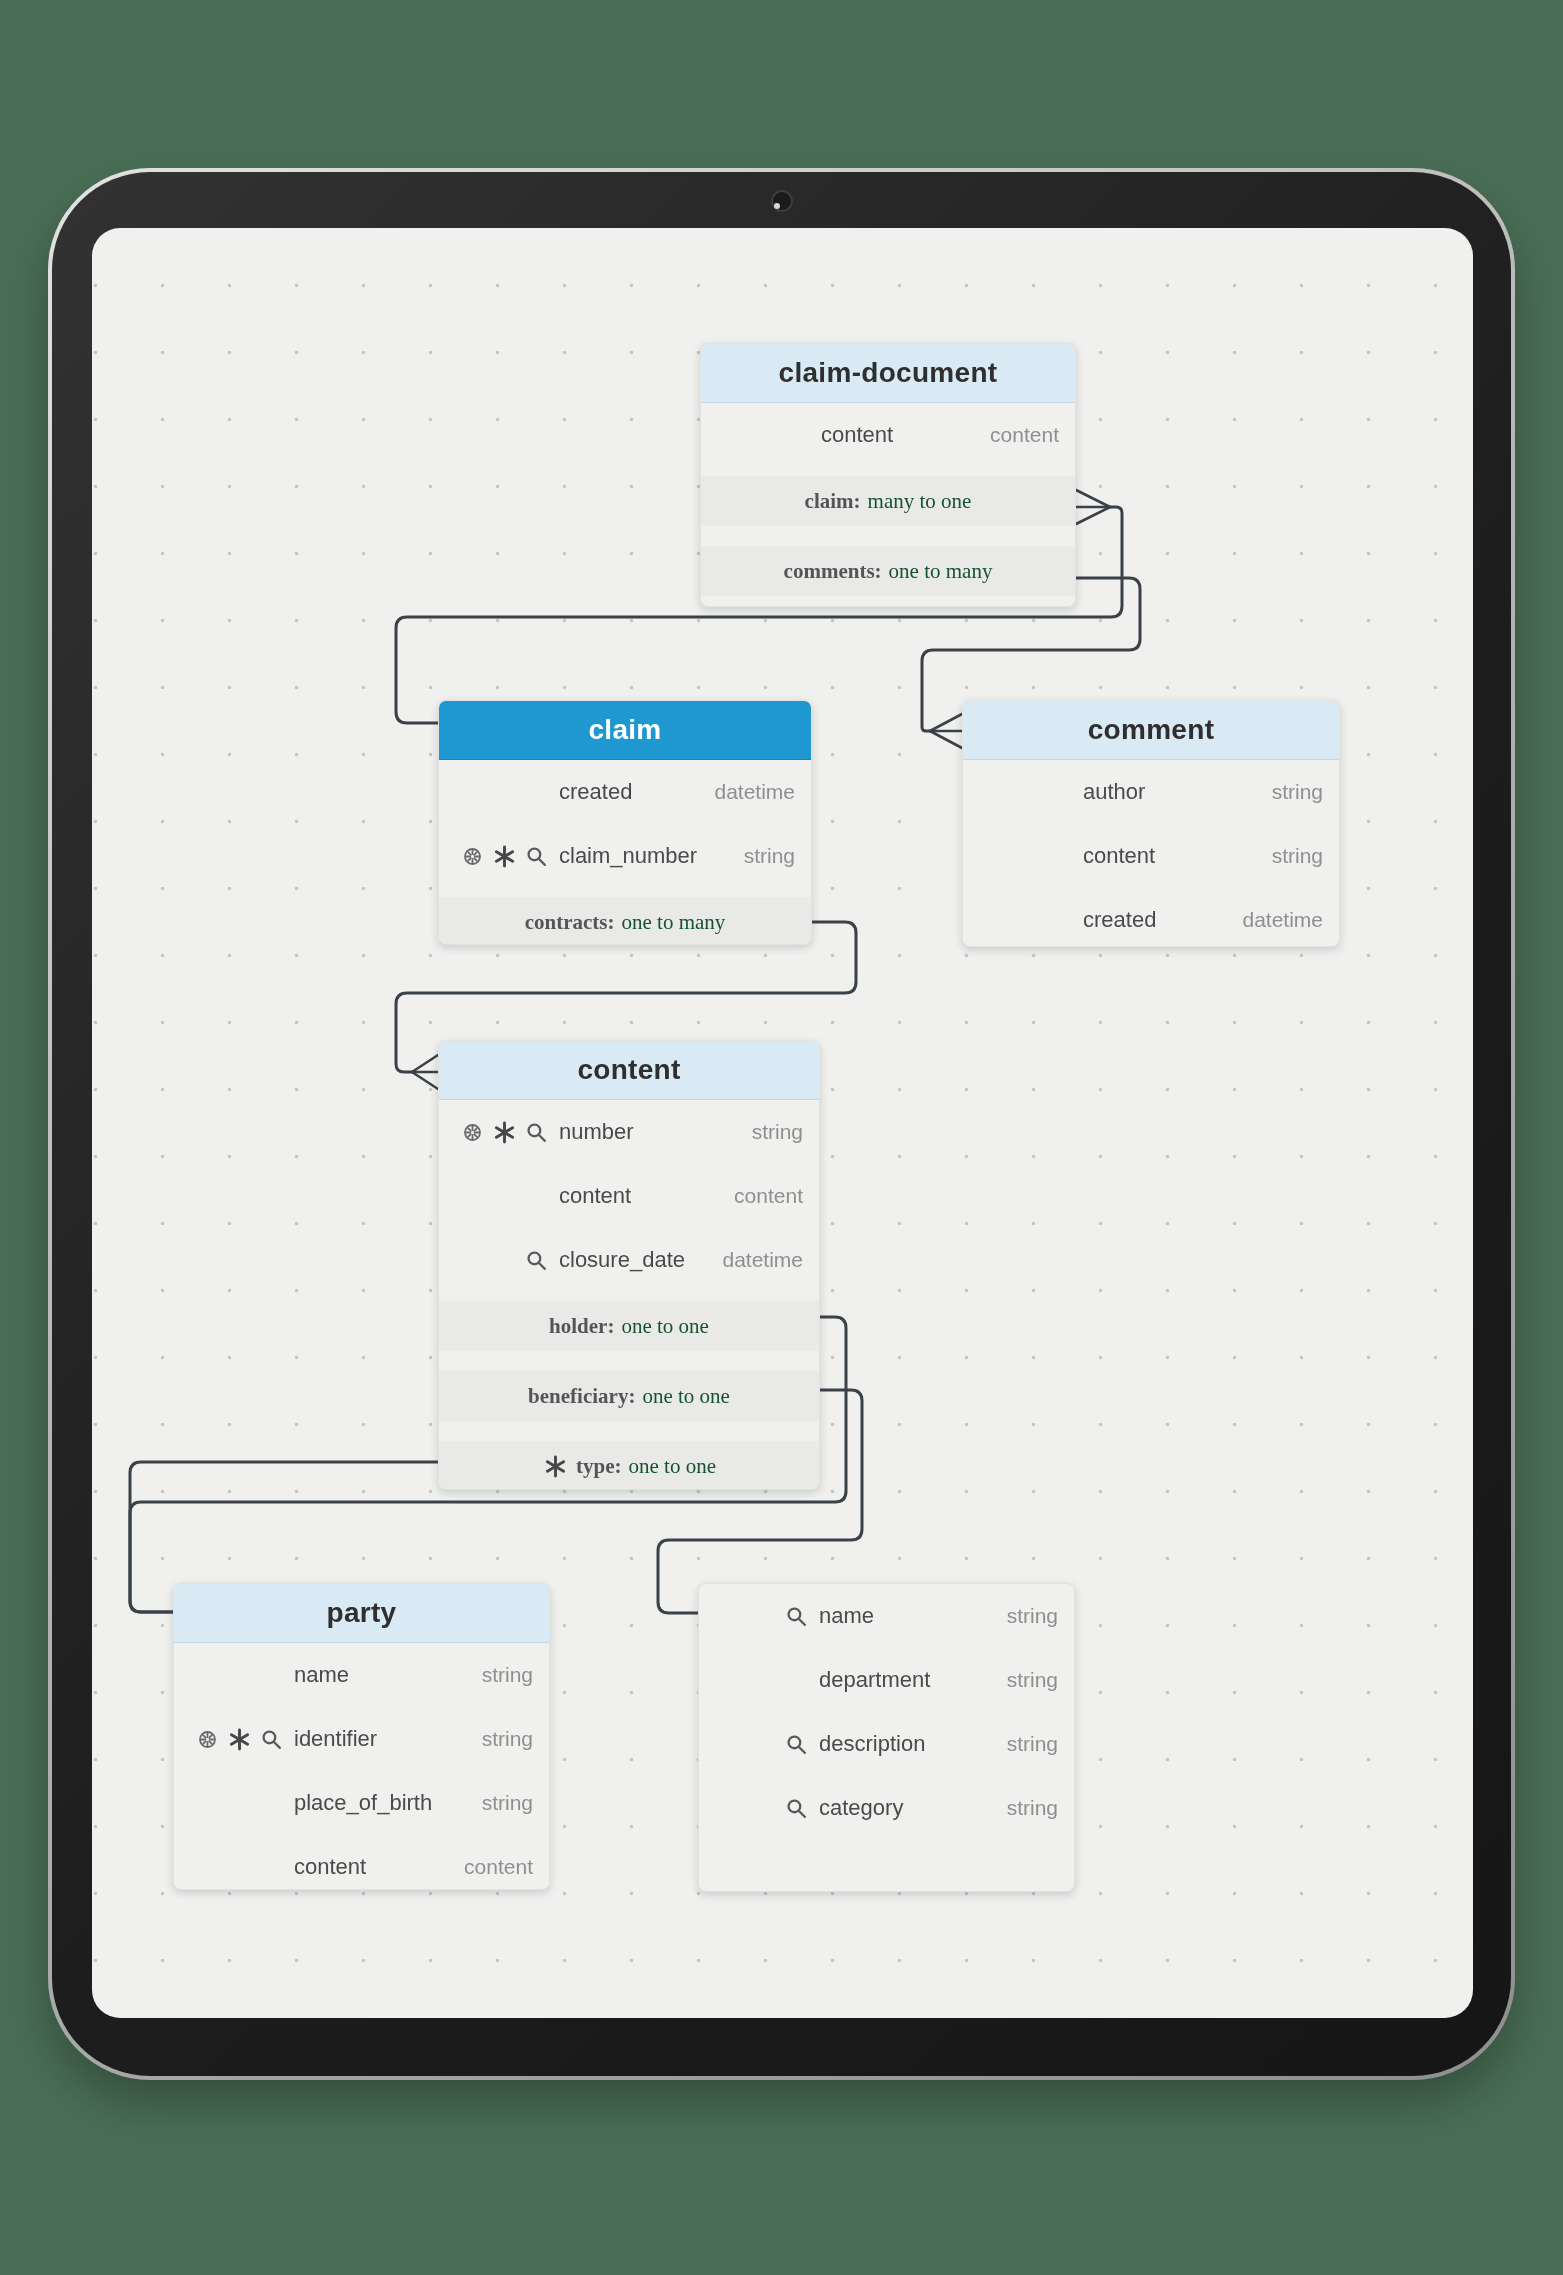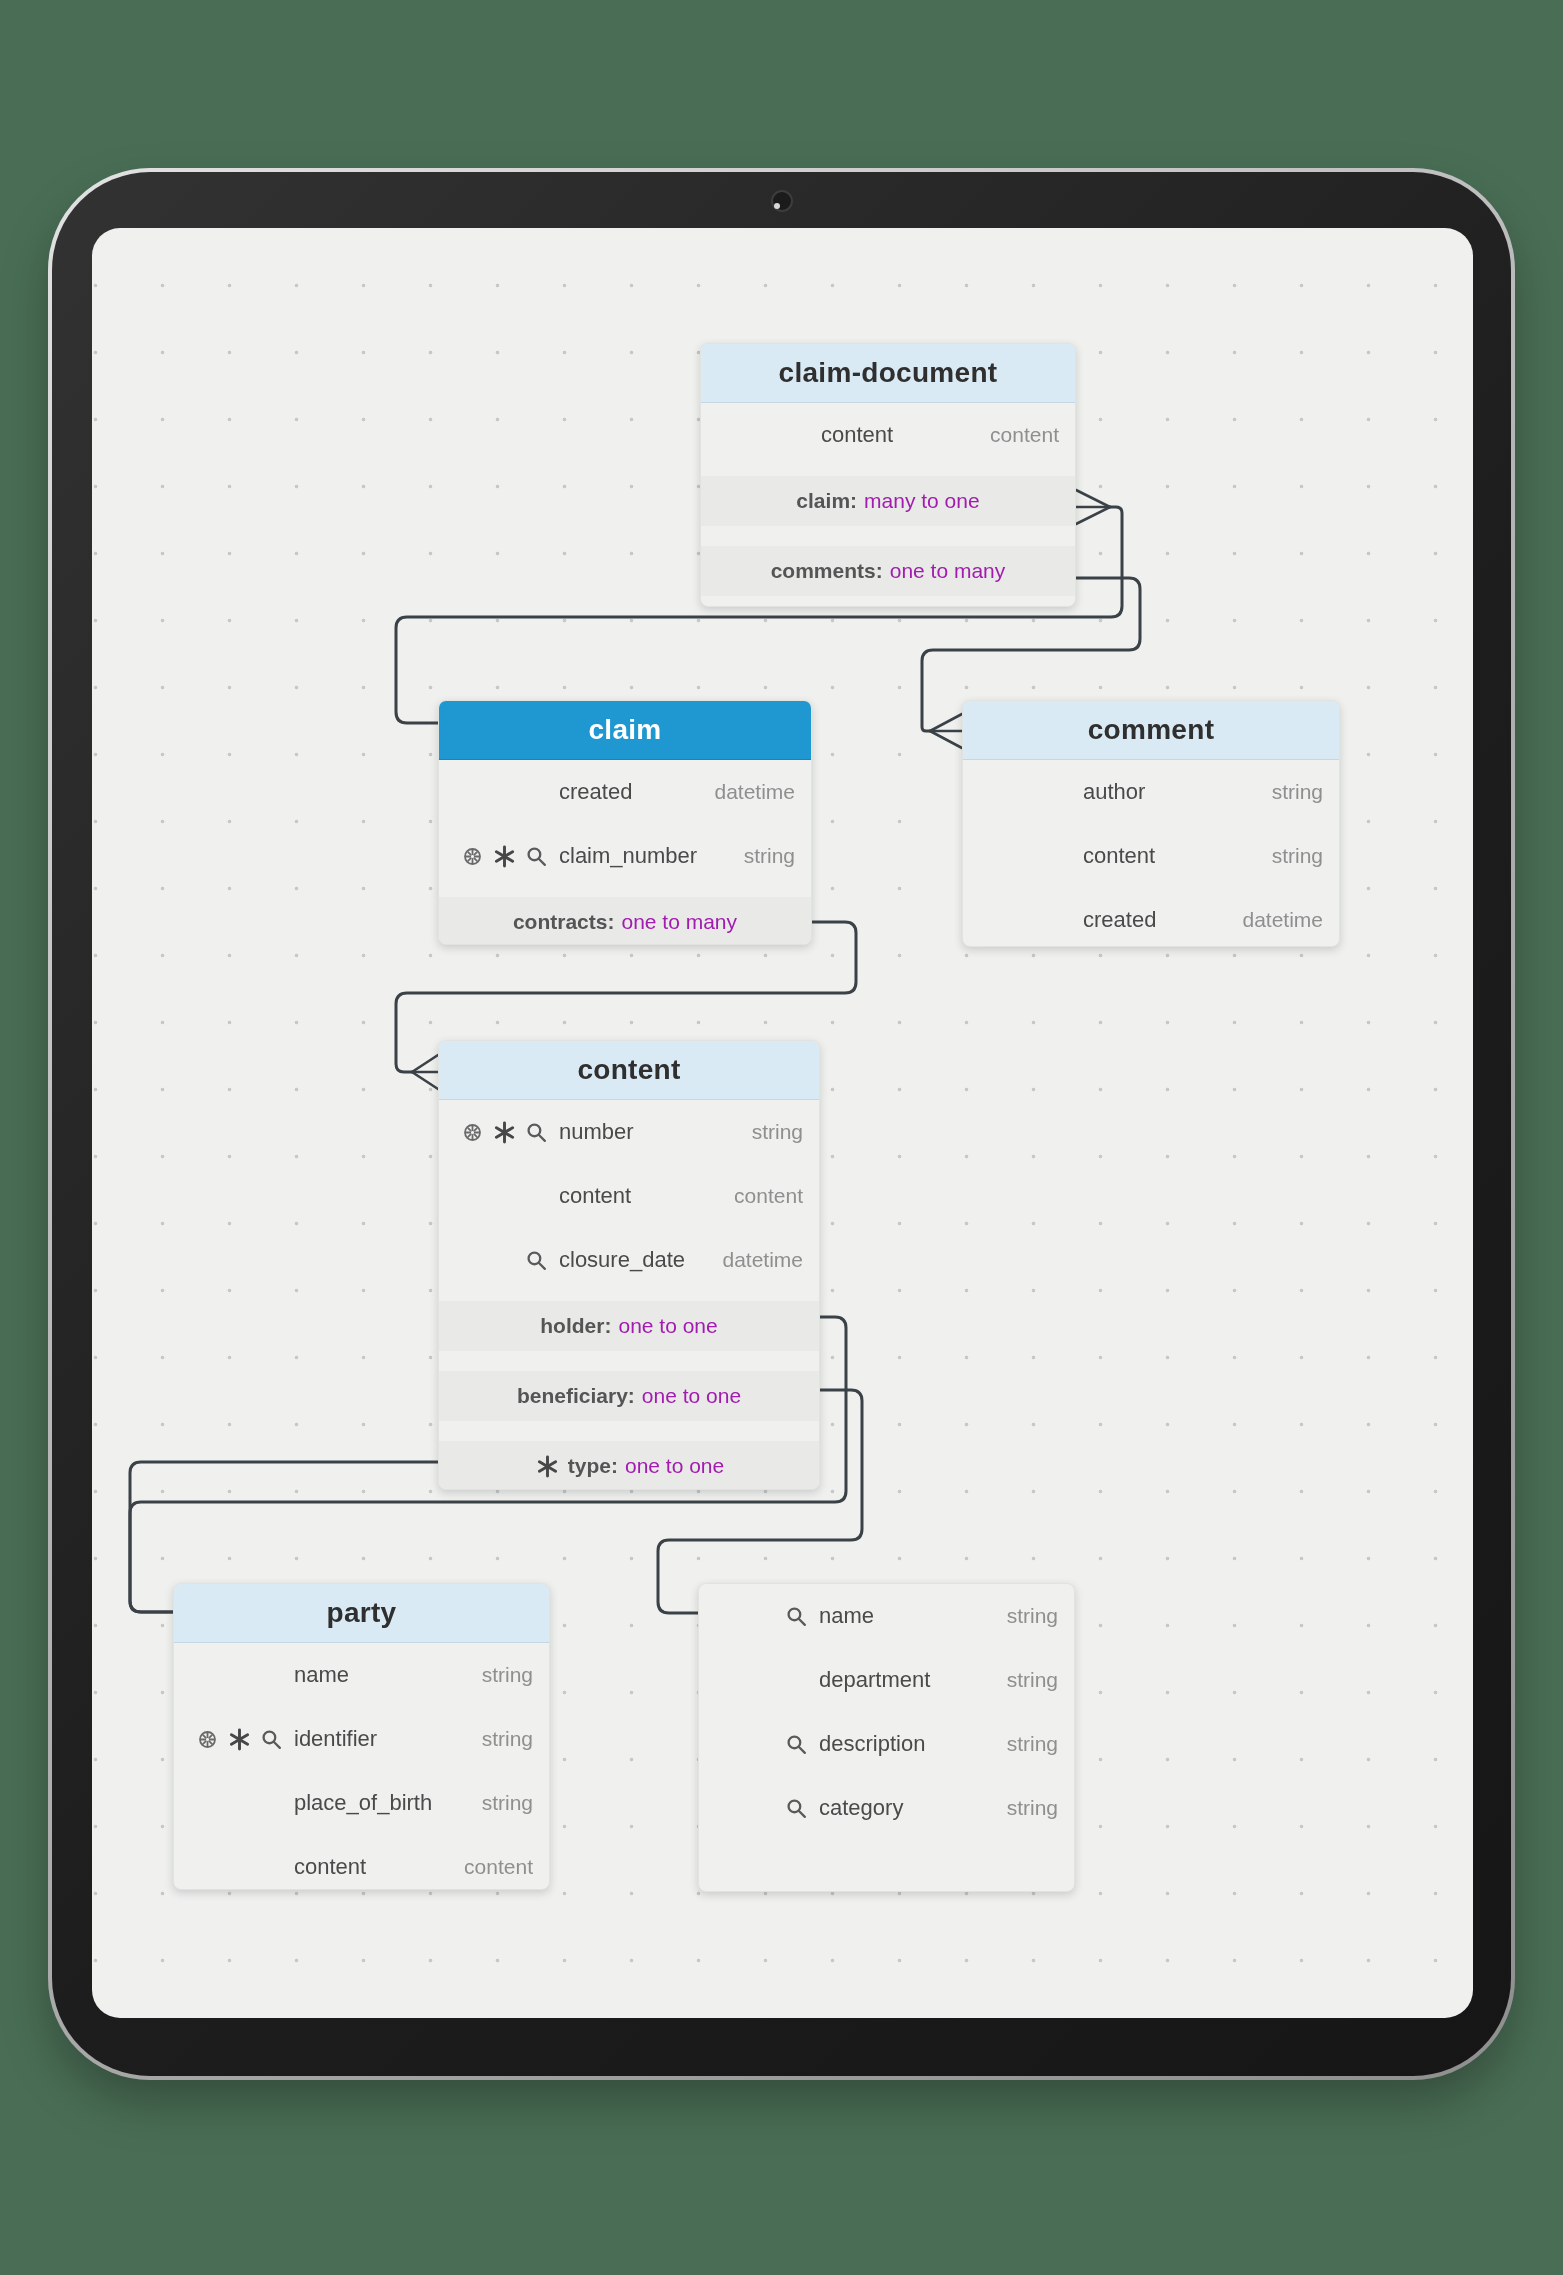--- a/index.html
+++ b/index.html
@@ -56,23 +56,24 @@
   }
   .row .icons{
     width:96px;display:flex;justify-content:flex-end;align-items:center;gap:6px;margin-right:10px;flex:none;
   }
   .row .fname{font-size:22px;color:#4a4a4a;}
   .row .ftype{margin-left:auto;font-size:21px;color:#8f8f8f;}
   .relrow{
     display:flex;align-items:center;justify-content:center;gap:7px;
     height:50px;margin:0;background:#e9e9e8;
     font-size:21px;
+    font-family:Liberation Serif, serif;
   }
   .relrow .rlabel{color:#555555;font-weight:bold;}
-  .relrow .rvalue{color:#a21caf;}
+  .relrow .rvalue{color:#14532d;}
   .relrow + .relrow{margin-top:20px;}
   .rows .row + .relrow{margin-top:9px;}
   .icon{display:inline-flex;align-items:center;}
 </style>
 </head>
 <body>
 
 <div class="device">
   <div class="frame">
     <div class="camera">

